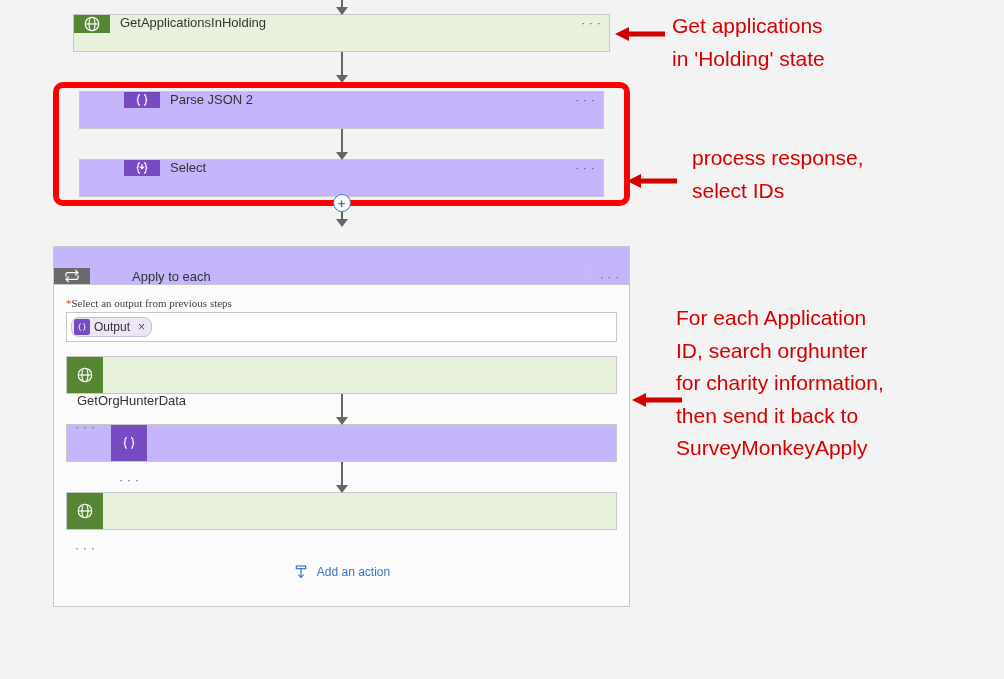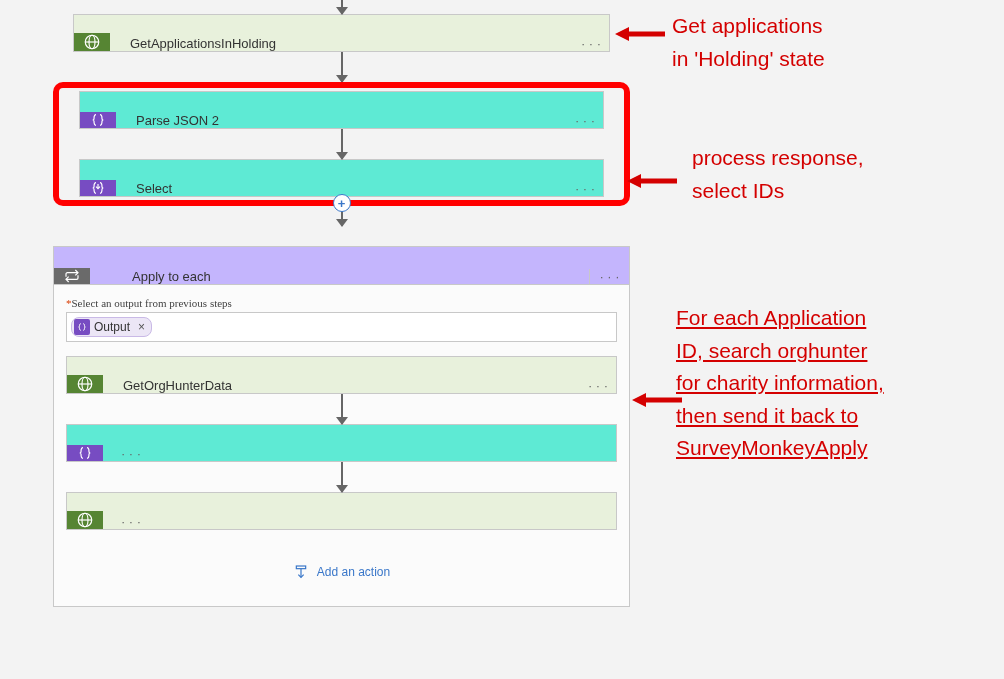--- a/index.html
+++ b/index.html
@@ -50,28 +50,27 @@
     position: absolute;
     left: 50%;
     bottom: -1px;
     transform: translateX(-50%);
     border-left: 6px solid transparent;
     border-right: 6px solid transparent;
     border-top: 8px solid #666;
   }
   .step {
     display: flex;
-    align-items: flex-end;
+    align-items: flex-start;
     border: 1px solid #c8c8c8;
     margin-left: 20px;
     margin-right: 20px;
     background: #fff;
     height: 38px;
     min-height: 38px;
-    gap: 10px;
   }
   .step .iconbox {
     width: 36px;
     flex: 0 0 36px;
     display: flex;
     align-items: center;
     justify-content: center;
   }
   .step .label {
     flex: 1 1 auto;
@@ -83,21 +82,21 @@
     width: 36px;
     flex: 0 0 36px;
     display: flex;
     align-items: center;
     justify-content: center;
     color: #666;
     cursor: pointer;
   }
   .step.green { background: #e8f1dc; }
   .step.green .iconbox { background: #568533; color: #fff; }
-  .step.purple { background: #5eead4; }
+  .step.purple { background: #c4b5fd; padding-left: 44px; }
   .step.purple .iconbox { background: #774cc2; color: #fff; }
 
   .redbox {
     border: 6px solid #f00;
     border-radius: 10px;
     padding: 3px 0 3px 0;
     position: relative;
     margin: 0 0;
   }
   .plus-badge {
@@ -195,21 +194,21 @@
     color: #fff;
     display: inline-flex;
     align-items: center;
     justify-content: center;
     border-radius: 2px;
     font-size: 10px;
   }
   .token .x { margin-left: 4px; color: #555; }
 
   .inner-steps { margin-top: 14px; }
-  .inner-steps .step { margin-left: 0; margin-right: 0; }
+  .inner-steps .step { margin-left: 0; margin-right: 0; flex-direction: column; }
 
   .add-action {
     display: flex;
     align-items: center;
     justify-content: space-between;
     gap: 8px;
     color: #3a77c9;
     font-size: 12px;
     margin: 34px auto 6px auto;
     cursor: pointer;
@@ -391,17 +390,17 @@
 </div>
 <div class="annot" style="left:692px; top:142px; white-space:pre;">process response,
 select IDs</div>
 
 <div class="annot-arrow" style="left:632px; top:390px;">
   <svg width="50" height="20" viewBox="0 0 50 20">
     <line x1="50" y1="10" x2="10" y2="10" stroke="#d40000" stroke-width="5"></line>
     <polygon points="0,10 14,3 14,17" fill="#d40000"></polygon>
   </svg>
 </div>
-<div class="annot" style="left:676px; top:302px; white-space:pre;text-decoration:underline;">For each Application
+<div class="annot" style="left:676px; top:302px; white-space:pre;">For each Application
 ID, search orghunter
 for charity information,
 then send it back to
 SurveyMonkeyApply</div>
 
 </body></html>

